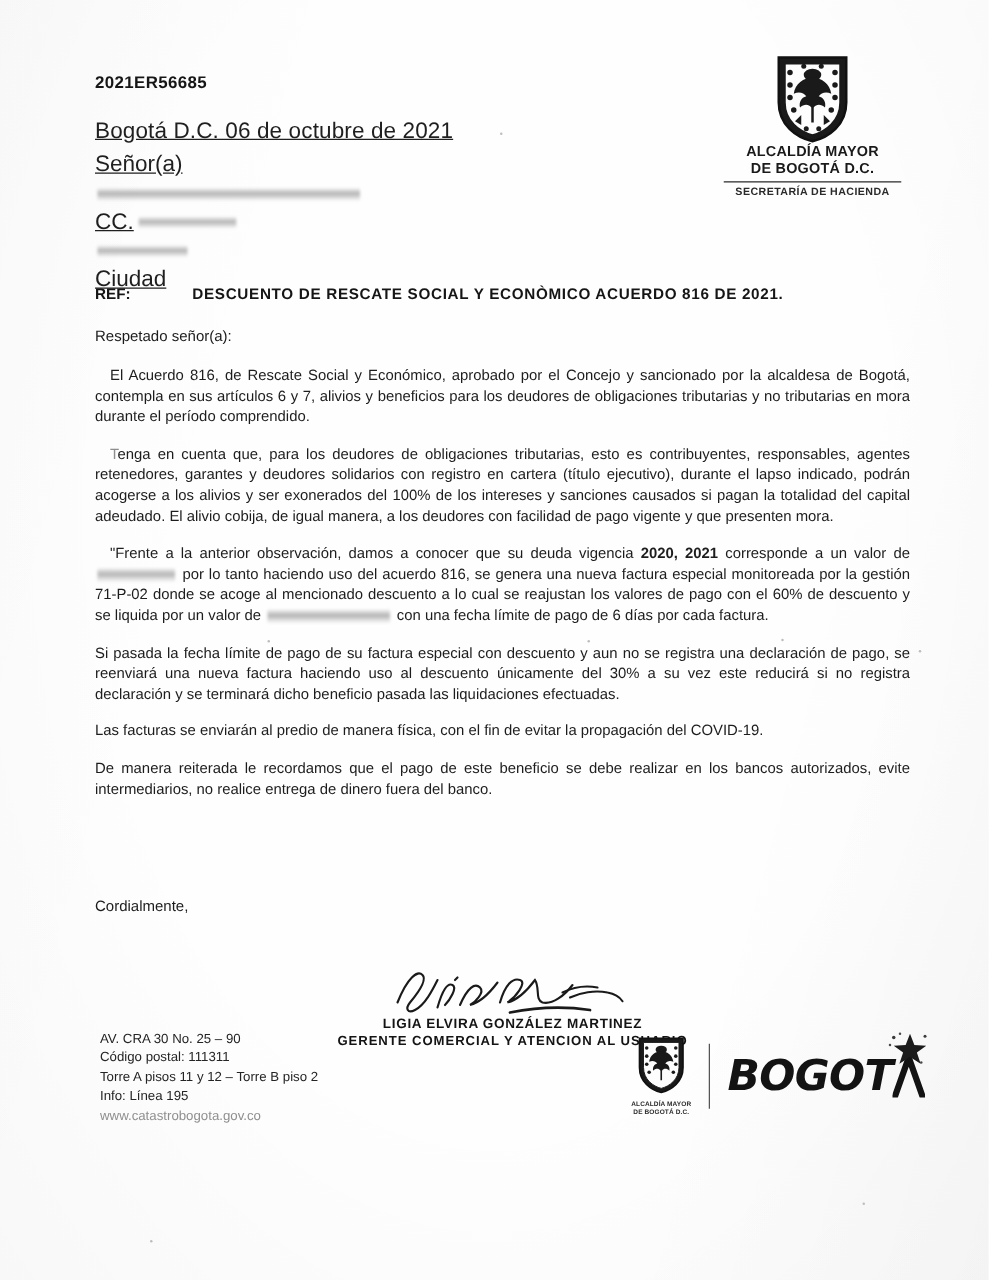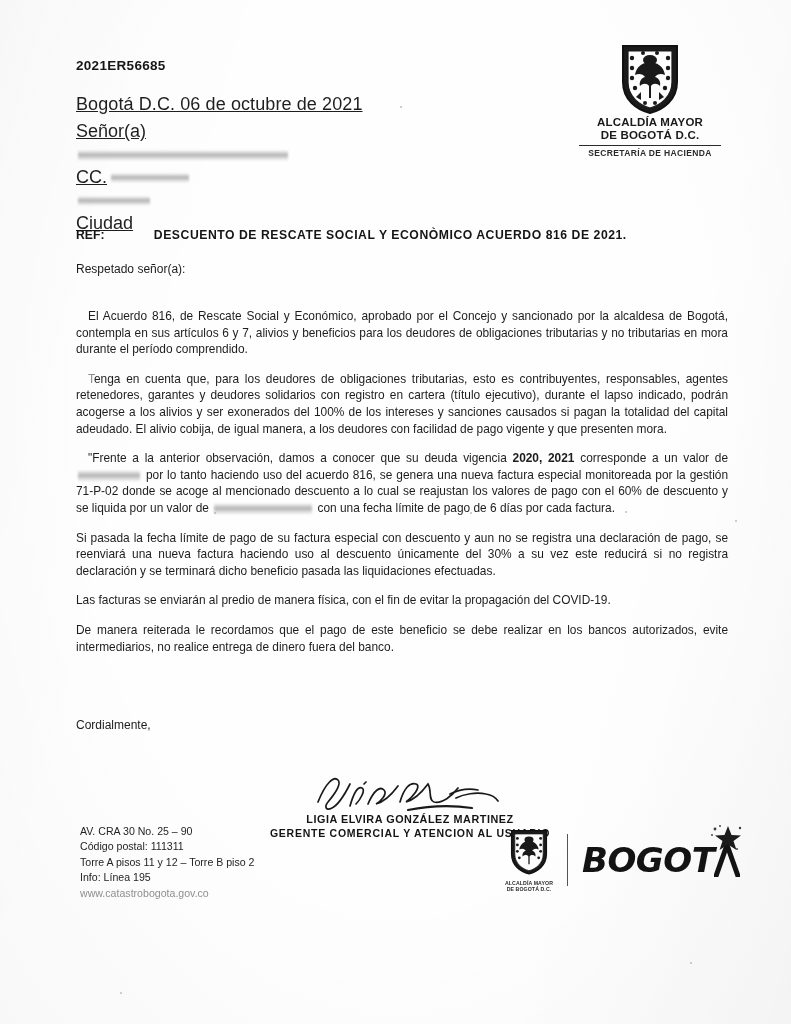--- a/index.html
+++ b/index.html
@@ -98,21 +98,21 @@
   }
   .ref .ref-label { font-weight: bold; }
   .ref .ref-text { font-weight: bold; letter-spacing: 0.55px; padding-left: 46px; }
 
   .greeting {
     position: absolute;
     left: 76px; top: 262px;
     font-size: 12px;
   }
 
-  .body { position:absolute; left:76px; top:308px; width: 652px; }
+  .body { position:absolute; left:76px; top:292px; width: 652px; }
   .body p {
     margin: 0 0 13px 0;
     font-size: 11.9px;
     line-height: 16.6px;
     text-align: justify;
     color: #1d1d1d;
   }
   .body p.indent { text-indent: 12px; }
   .body b { font-weight: bold; }
   .url-link { text-decoration: underline; }

